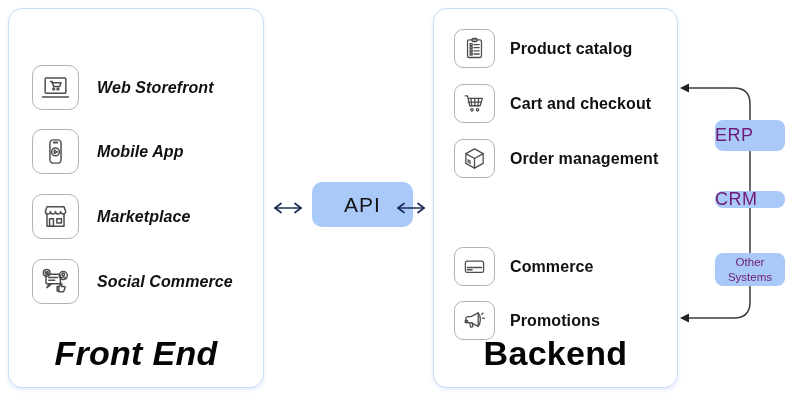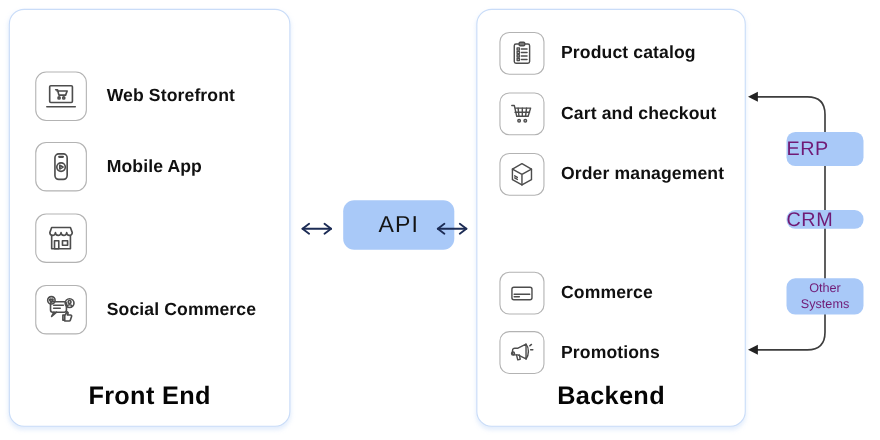--- a/index.html
+++ b/index.html
@@ -10,26 +10,26 @@
     color:#0d0d0d;
   }
   .canvas { position:absolute; inset:0; width:800px; height:400px; background:#fff; }
 
   
   .panel {
     position:absolute; top:8px; height:380px; background:#fff;
     border:1.5px solid #c9dcf8; border-radius:14px;
     box-shadow:0 2px 4px rgba(176,204,246,.35);
   }
-  .panel--frontend { left:8px;  width:256px; }
+  .panel--frontend { left:8px;  width:256px;font-style:italic; }
   .panel--backend  { left:433px; width:245px; }
 
   .panel-title {
     position:absolute; left:0; right:0; bottom:14px; text-align:center;
-    font-size:23px; font-weight:700; letter-spacing:.3px; color:#050505;
+    font-size:34px; font-weight:700; letter-spacing:.3px; color:#050505;
   }
 
   .row { position:absolute; left:0; display:flex; align-items:center; }
   .icon-box {
     background:#fff; border:1px solid #b3b3b3; color:#4d4d4d;
     display:flex; align-items:center; justify-content:center; flex:0 0 auto;
   }
   .panel--frontend .icon-box { width:47px; height:45px; border-radius:10px; margin-left:23px; }
   .panel--backend  .icon-box { width:41px; height:39px; border-radius:9px;  margin-left:20px; }
   .panel--frontend .glyph { width:31px; height:31px; }
@@ -100,20 +100,21 @@
 
     <div class="row f-row-2">
       <span class="icon-box">
         <svg class="glyph" viewBox="0 0 24 24">
           <path d="M5.4 4.5H18.6L19.9 8.1A1.975 1.975 0 0 1 15.95 8.1A1.975 1.975 0 0 1 12 8.1A1.975 1.975 0 0 1 8.05 8.1A1.975 1.975 0 0 1 4.1 8.1Z"></path>
           <path d="M5.4 10.3V19.5h13.2v-9.2"></path>
           <rect x="7.4" y="13.8" width="3" height="5.7"></rect>
           <rect x="13" y="13.8" width="3.6" height="3.2"></rect>
         </svg>
       </span>
+      <span class="row-label">Marketplace</span>
     </div>
 
     <div class="row f-row-3">
       <span class="icon-box">
         <svg class="glyph" viewBox="0 0 24 24">
           <rect x="4.6" y="6.4" width="11.2" height="7.4" rx="1.5"></rect>
           <path d="M7 13.8l-1.6 3 3.4-3"></path>
           <path d="M6.8 8.9h6.8M6.8 11h4.6"></path>
           <circle cx="5.2" cy="5.4" r="2.6"></circle>
           <path d="M5.2 6.6c-.9-.6-1.4-1.1-1.2-1.7.2-.5.9-.5 1.2 0 .3-.5 1-.5 1.2 0 .2.6-.3 1.1-1.2 1.7Z"></path>

